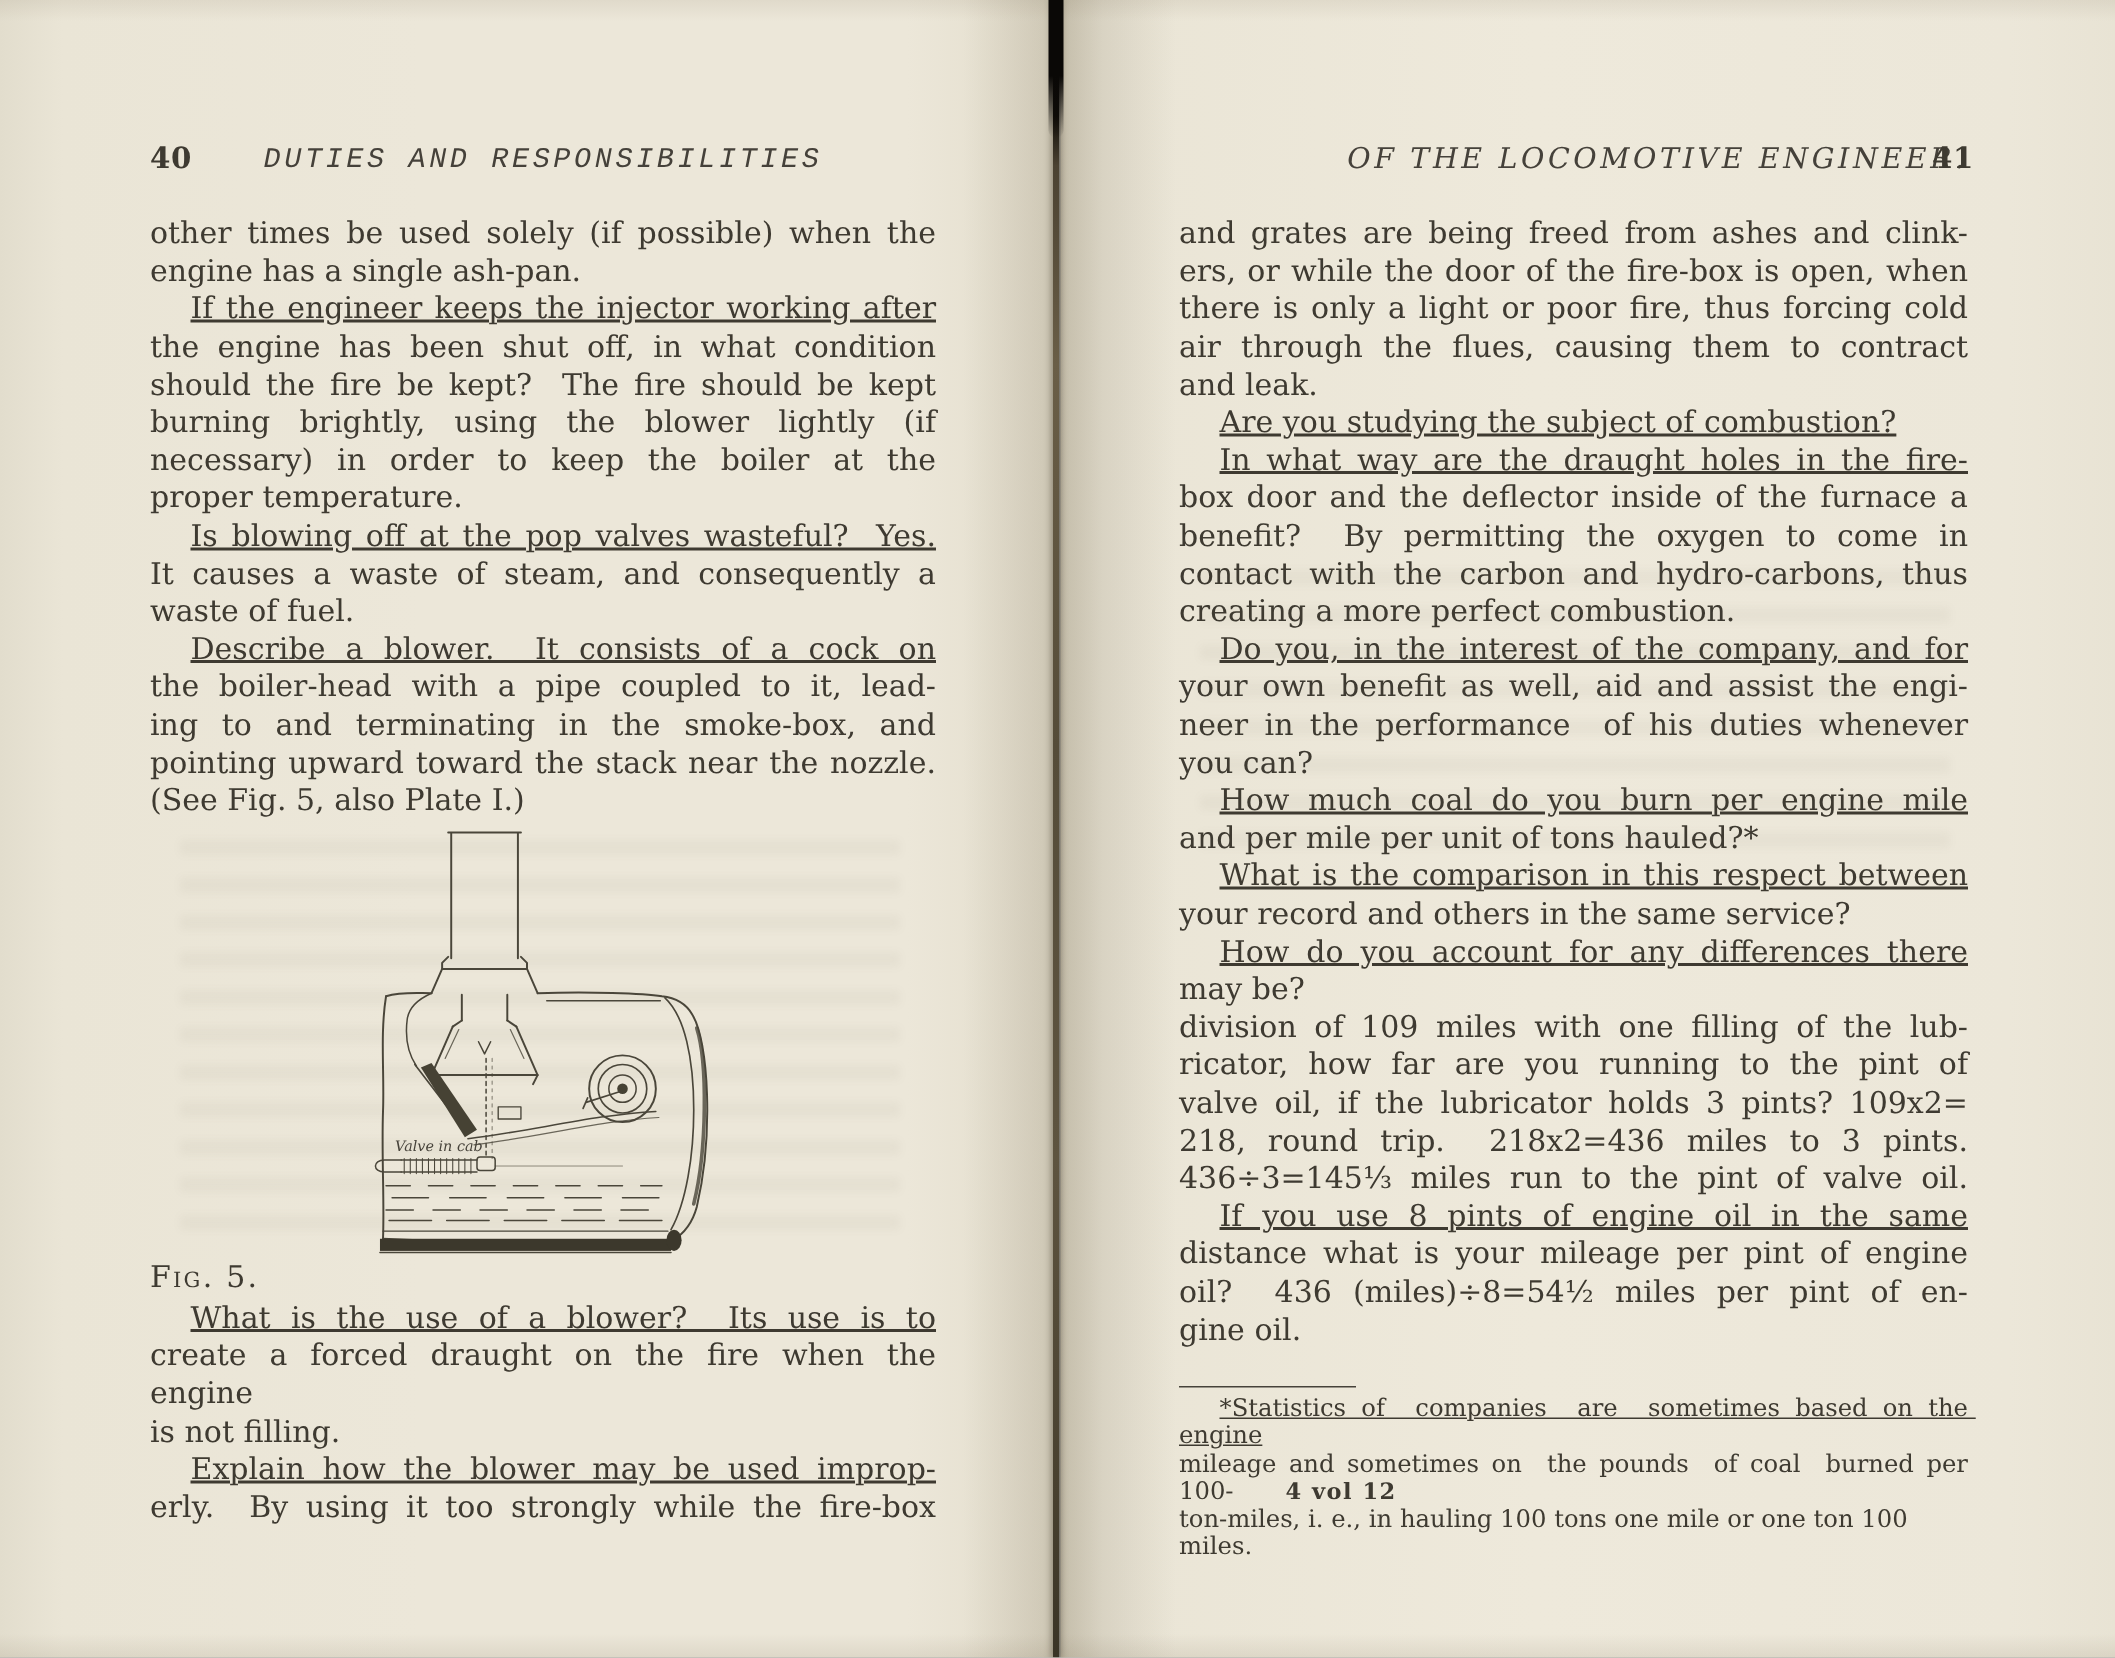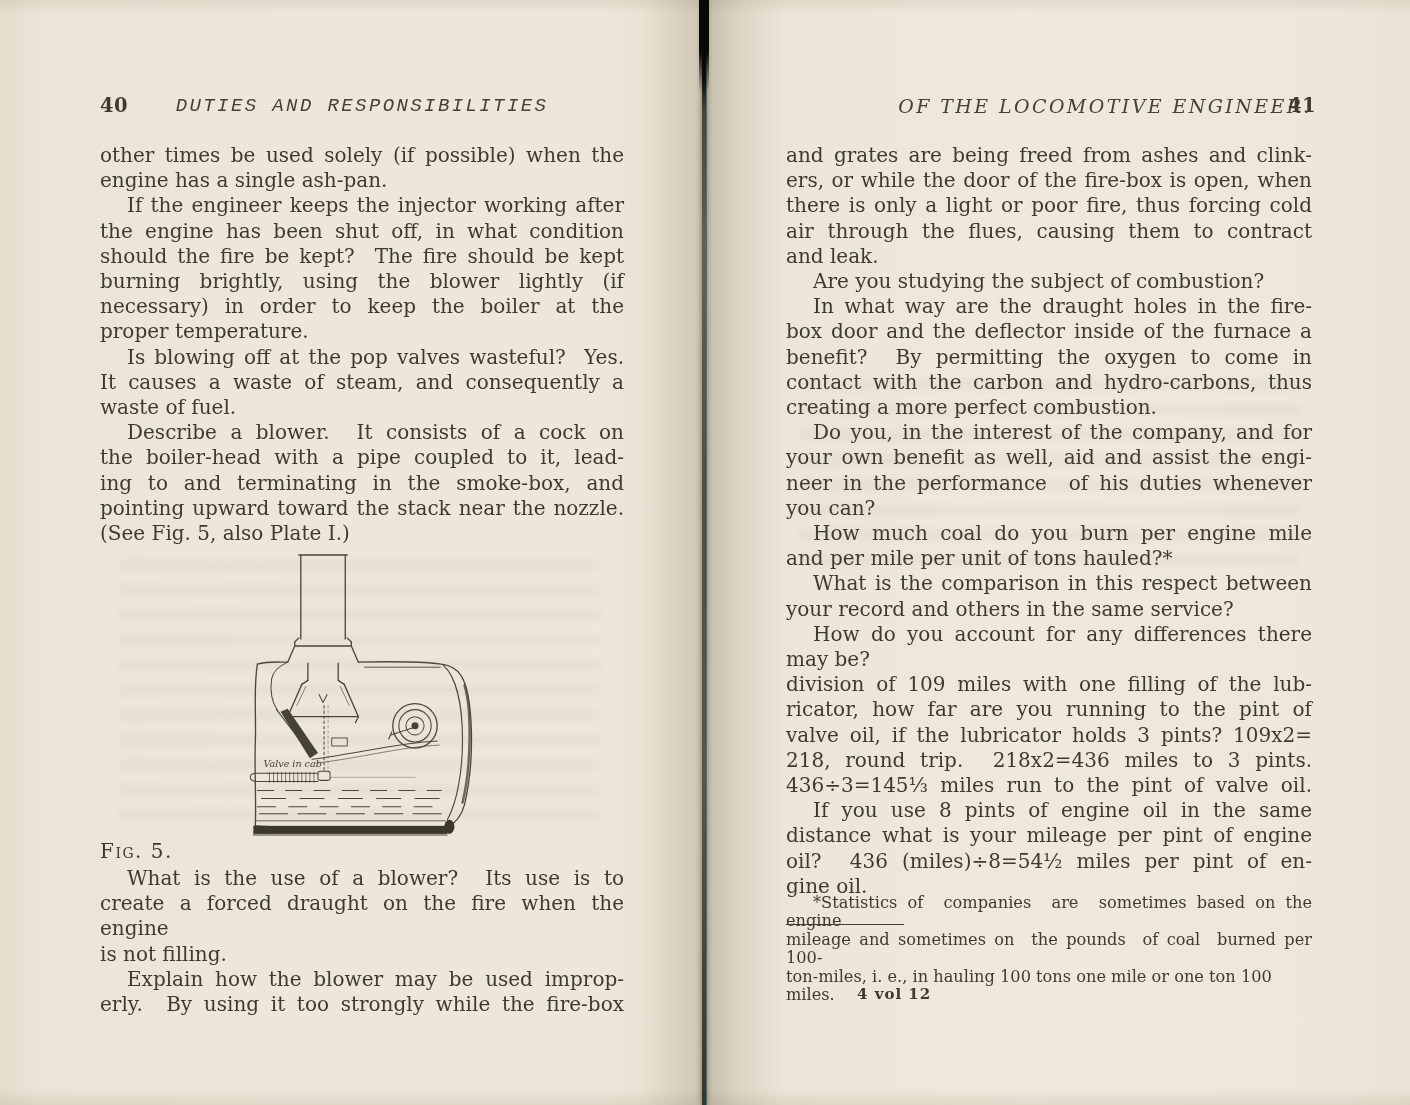--- a/index.html
+++ b/index.html
@@ -1,18 +1,18 @@
 <!DOCTYPE html>
 <html><head>
 <meta charset="utf-8">
 <style>
   html,body{margin:0;padding:0;}
   body{width:1410px;height:1105px;overflow:hidden;background:#e7e2d3;
        font-family:"DejaVu Serif","Liberation Serif",serif;}
-  #scan{position:relative;width:1410px;height:1105px;background:#0ea5e9;}
+  #scan{position:relative;width:1410px;height:1105px;background:#a3a3a3;}
 
   
   .page{position:absolute;top:0;height:1105px;}
   #page-left{left:0;width:703px;
      background:linear-gradient(90deg,#e2ddcd 0%,#eae5d6 6%,#ece7d9 40%,#ece7d9 86%,#e3ddcc 99%);}
   #page-right{left:707px;width:703px;
      background:linear-gradient(90deg,#ddd7c5 0%,#eae5d6 4%,#eee9db 45%,#ece7d9 90%,#e8e3d4 100%);}
   .vign-top{position:absolute;top:0;left:0;width:100%;height:14px;
      background:linear-gradient(180deg,rgba(115,100,75,.10),rgba(115,100,75,0));}
   .vign-bot{position:absolute;bottom:0;left:0;width:100%;height:16px;
@@ -40,31 +40,31 @@
   #rp-head-title{top:95px;left:786px;width:526px;text-align:right;}
   #rp-pagenum{top:94px;left:1288px;}
 
   
   .bodyblock{position:absolute;color:#3e3a31;font-size:20px;line-height:25.2px;}
   #lp-body1{top:143px;left:100px;width:524px;}
   #lp-body2{top:866px;left:100px;width:524px;}
   #rp-body{top:143px;left:786px;width:526px;}
   .line{white-space:pre-wrap;}
   .line.just{text-align:justify;text-align-last:justify;}
-  .line.ind{text-indent:27px;}
+  .line.ind{text-indent:27px;text-decoration:underline;}
 
   
   #figure-wrap{position:absolute;top:552px;left:243px;width:248px;height:288px;}
   #fig-caption{position:absolute;top:839px;left:100px;width:524px;text-align:left;
      color:#3e3a31;font-size:20px;font-variant:small-caps;letter-spacing:1.5px;}
 
   
   #footnote-rule{position:absolute;top:924px;left:786px;width:118px;height:0;
      border-top:1.6px solid #46423a;}
-  #rp-footnote{top:894px;left:786px;width:526px;font-size:16.2px;line-height:18.4px;}
+  #rp-footnote{top:930px;left:786px;width:526px;font-size:16.2px;line-height:18.4px;}
   #signature-mark{position:absolute;top:985px;left:857px;color:#3e3a31;
      font-size:15px;font-weight:bold;letter-spacing:1px;}
 
   
   .ghost{position:absolute;filter:blur(3px);opacity:.05;pointer-events:none;
      background:repeating-linear-gradient(180deg,#6b6352 0 10px,rgba(0,0,0,0) 10px 25px);}
   #ghost-l{top:560px;left:120px;width:480px;height:270px;}
   #ghost-r{top:380px;left:800px;width:500px;height:200px;}
 
   svg{display:block;}

